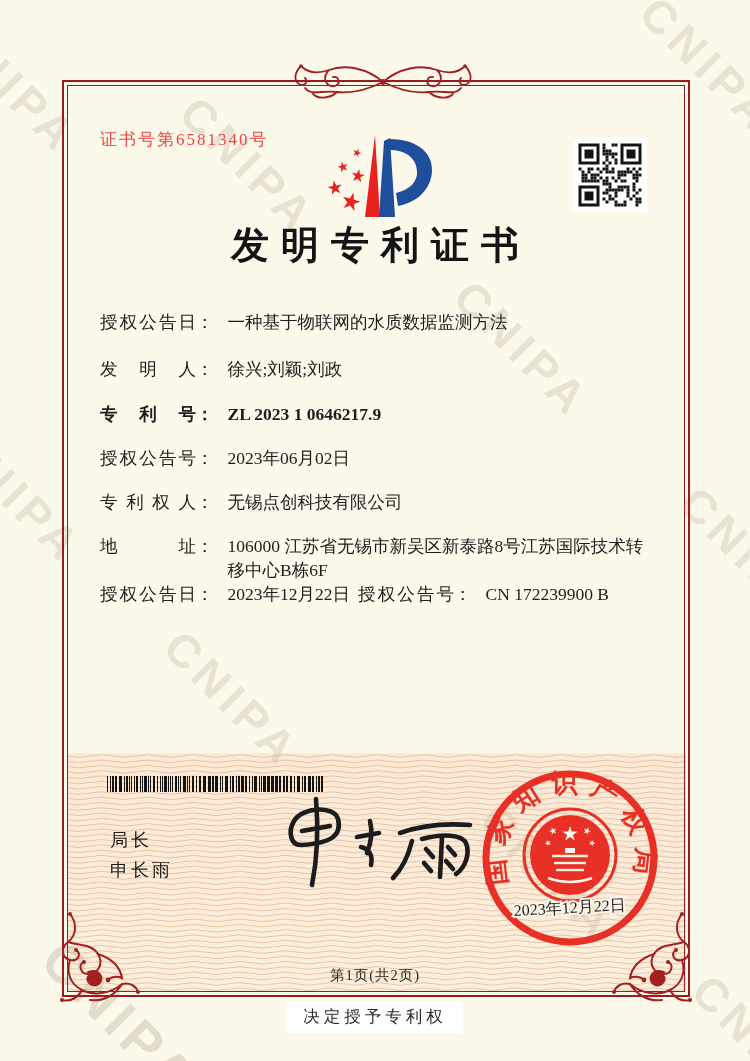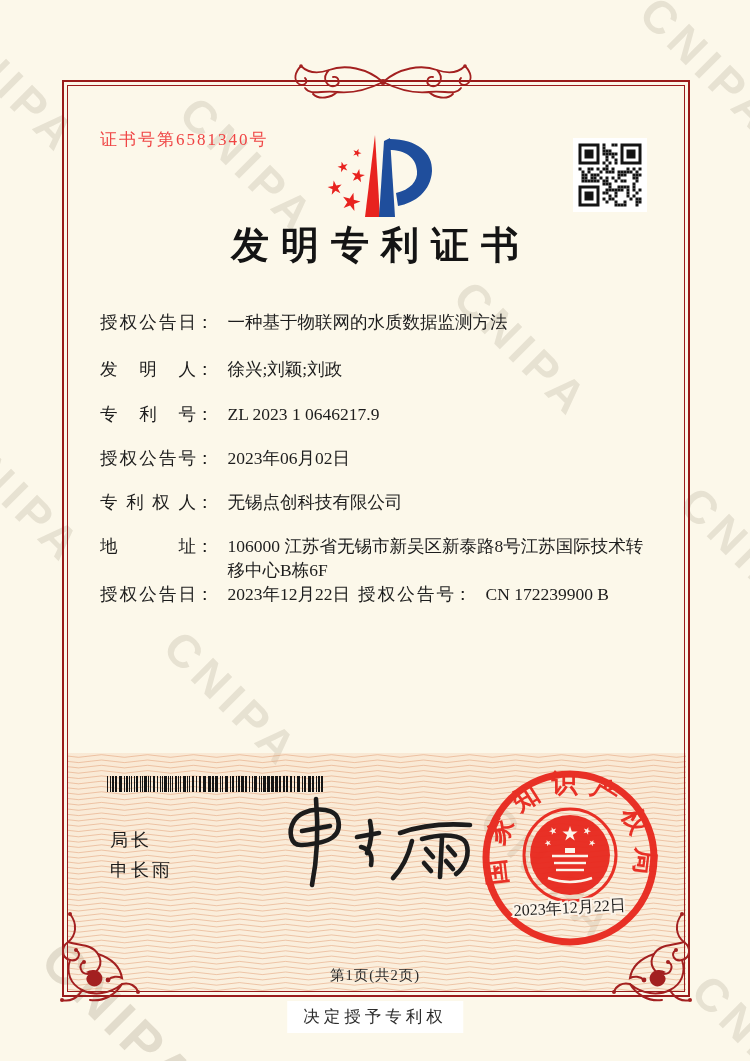--- a/index.html
+++ b/index.html
@@ -352,21 +352,21 @@
   </svg>
 
 <div class="title">发明专利证书</div>
 
 <div class="field" style="top:310px;">
   <span class="lab">授权公告日</span><span class="colon">：</span><span class="val">一种基于物联网的水质数据监测方法</span>
 </div>
 <div class="field" style="top:357px;">
   <span class="lab">发明人</span><span class="colon">：</span><span class="val">徐兴;刘颖;刘政</span>
 </div>
-<div class="field" style="top:402px;">
+<div class="field" style="top:402px;font-weight:bold;">
   <span class="lab">专利号</span><span class="colon">：</span><span class="val">ZL 2023 1 0646217.9</span>
 </div>
 <div class="field" style="top:446px;">
   <span class="lab">授权公告号</span><span class="colon">：</span><span class="val">2023年06月02日</span>
 </div>
 <div class="field" style="top:490px;">
   <span class="lab">专利权人</span><span class="colon">：</span><span class="val">无锡点创科技有限公司</span>
 </div>
 <div class="field" style="top:534px;">
   <span class="lab">地址</span><span class="colon">：</span><span class="val">106000 江苏省无锡市新吴区新泰路8号江苏国际技术转移中心B栋6F</span>

